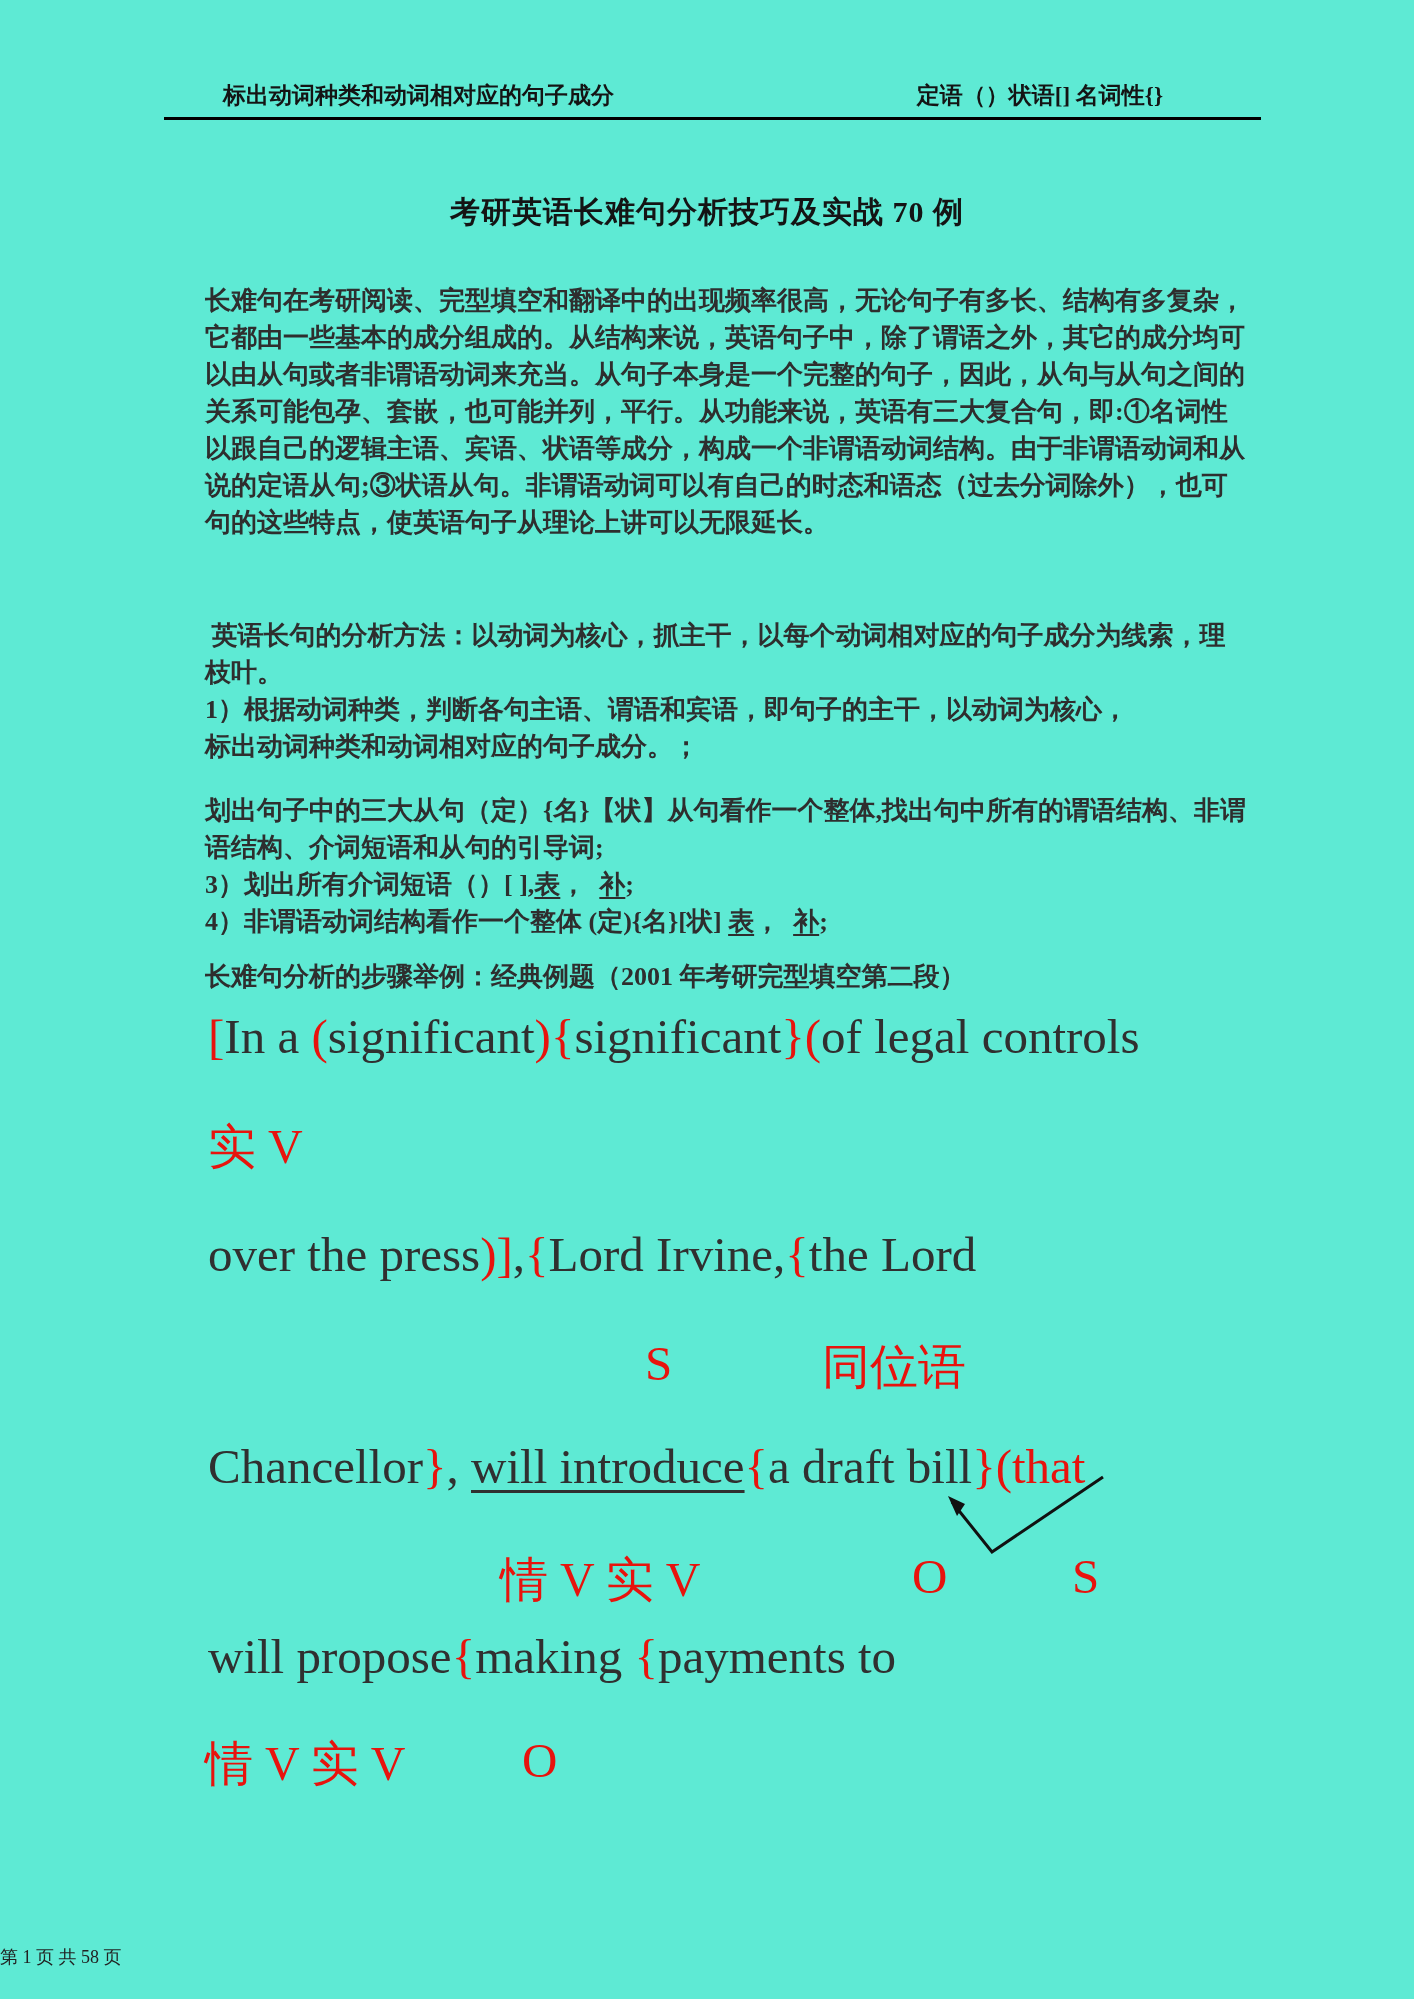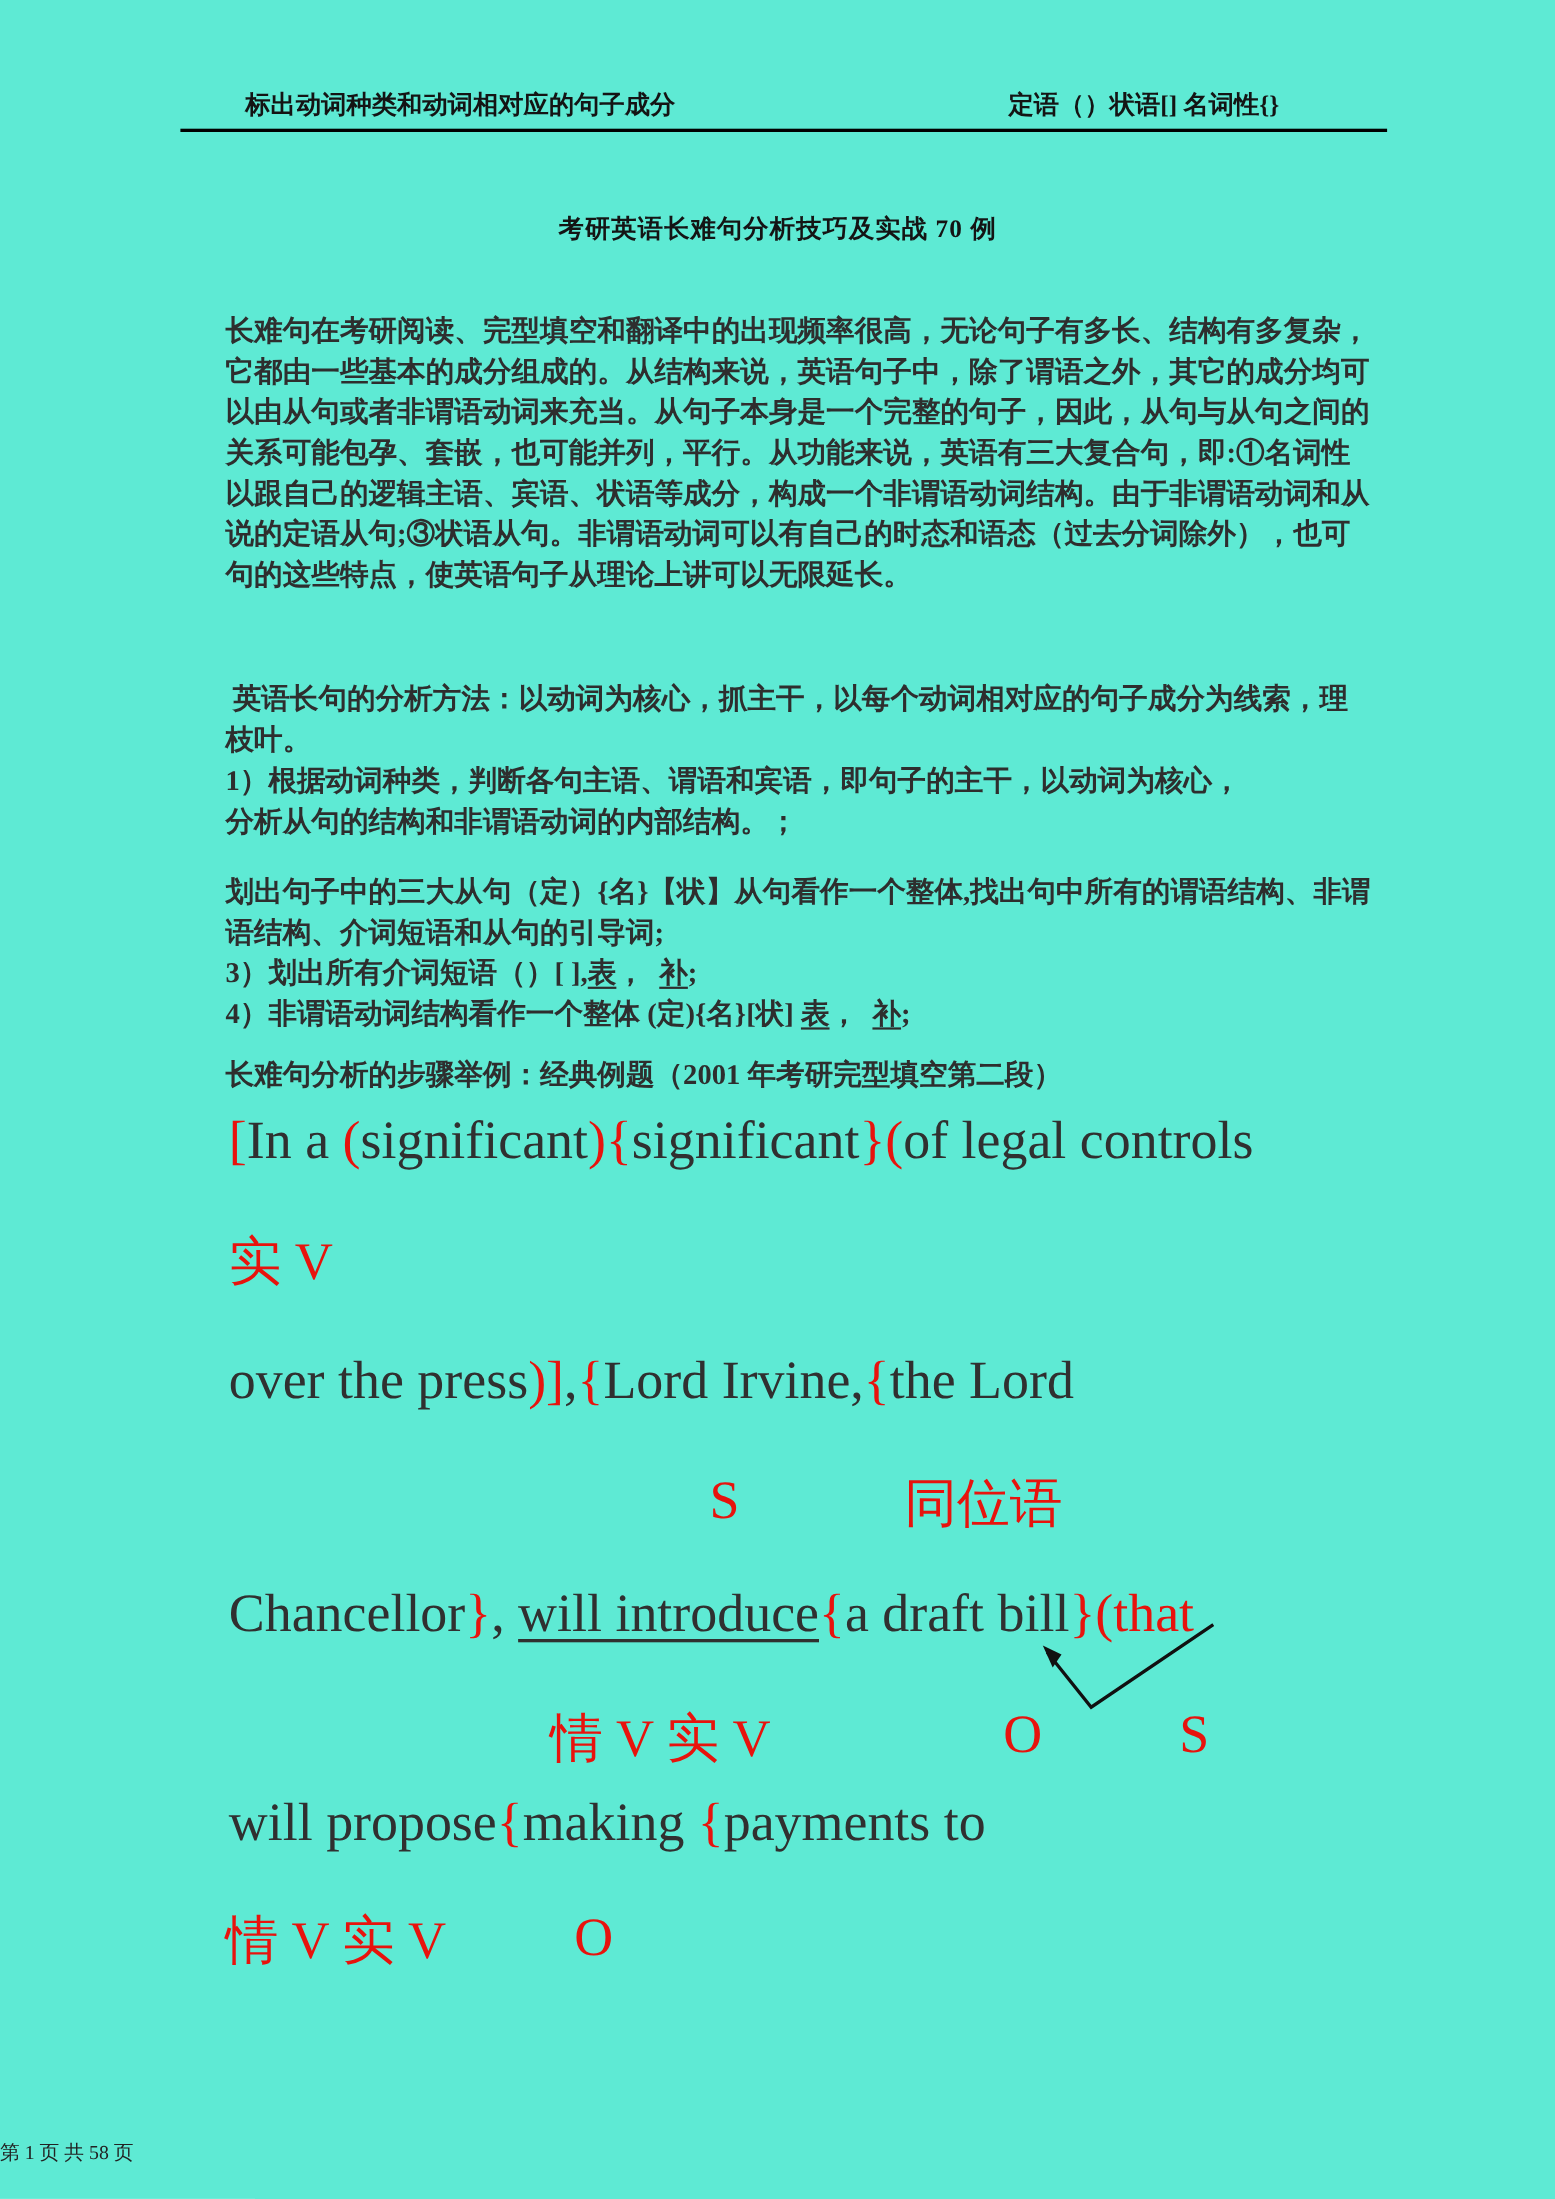--- a/index.html
+++ b/index.html
@@ -10,21 +10,21 @@
   
   .header{position:absolute;left:165px;width:1096px;top:80px;display:flex;
           justify-content:space-between;font-weight:bold;font-size:23px;color:#141414;
           padding:0;box-sizing:border-box;}
   .header .hl{padding-left:58px;}
   .header .hr{padding-right:98px;}
   .header-rule{position:absolute;left:164px;width:1097px;top:117px;height:3px;background:#000;}
 
   
   .title{position:absolute;left:0;top:192px;width:100%;text-align:center;
-         font-size:23px;font-weight:bold;color:#141414;letter-spacing:1px;}
+         font-size:30px;font-weight:bold;color:#141414;letter-spacing:1px;}
 
   
   .para{position:absolute;left:205px;width:1045px;color:#2e2e2e;}
   .pline{font-size:26px;line-height:37px;white-space:pre-wrap;font-weight:bold;}
   .ul{text-decoration:underline;text-decoration-thickness:2px;text-underline-offset:4px;}
 
   
   .sline{position:absolute;white-space:nowrap;font-size:49px;color:#303030;
          font-family:"Liberation Serif","DejaVu Serif",serif;}
   .red{color:var(--red,#e8130d);}
@@ -58,21 +58,21 @@
     <div class="pline">关系可能包孕、套嵌，也可能并列，平行。从功能来说，英语有三大复合句，即:①名词性</div>
     <div class="pline">以跟自己的逻辑主语、宾语、状语等成分，构成一个非谓语动词结构。由于非谓语动词和从</div>
     <div class="pline">说的定语从句;③状语从句。非谓语动词可以有自己的时态和语态（过去分词除外），也可</div>
     <div class="pline">句的这些特点，使英语句子从理论上讲可以无限延长。</div>
   </div>
 
   <div class="para" style="top:617px">
     <div class="pline"> 英语长句的分析方法：以动词为核心，抓主干，以每个动词相对应的句子成分为线索，理</div>
     <div class="pline">枝叶。</div>
     <div class="pline">1）根据动词种类，判断各句主语、谓语和宾语，即句子的主干，以动词为核心，</div>
-    <div class="pline">分析从句的结构和非谓语动词的内部结构。；</div>
+    <div class="pline">标出动词种类和动词相对应的句子成分。；</div>
   </div>
 
   <div class="para" style="top:792px">
     <div class="pline">划出句子中的三大从句（定）{名}【状】从句看作一个整体,找出句中所有的谓语结构、非谓</div>
     <div class="pline">语结构、介词短语和从句的引导词;</div>
     <div class="pline"><span>3）划出所有介词短语（）[ ],</span><span class="ul">表</span><span>，  </span><span class="ul">补</span><span>;</span></div>
     <div class="pline"><span>4）非谓语动词结构看作一个整体 (定){名}[状] </span><span class="ul">表</span><span>，  </span><span class="ul">补</span><span>;</span></div>
   </div>
 
   <div class="para" style="top:958px">

